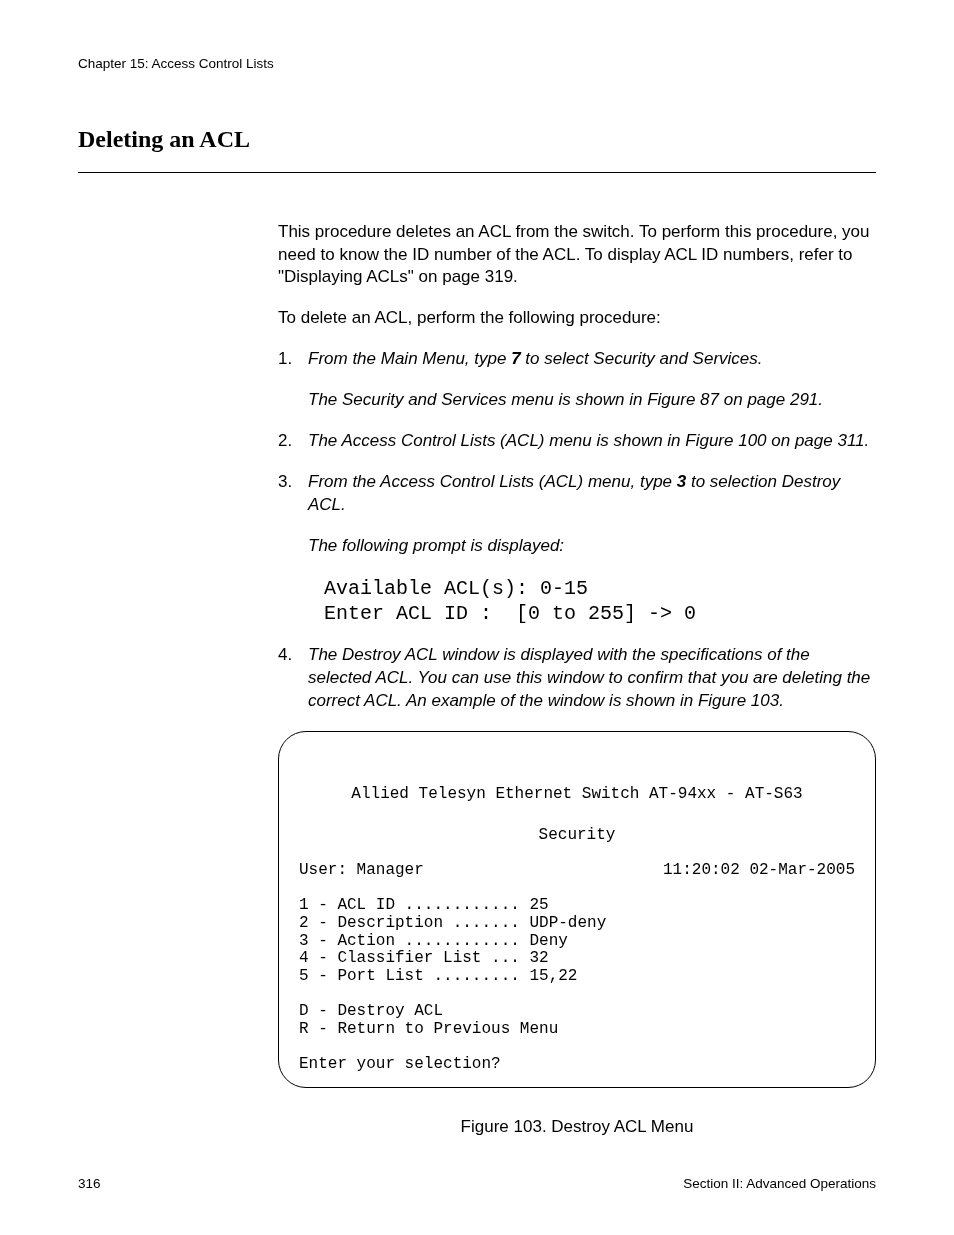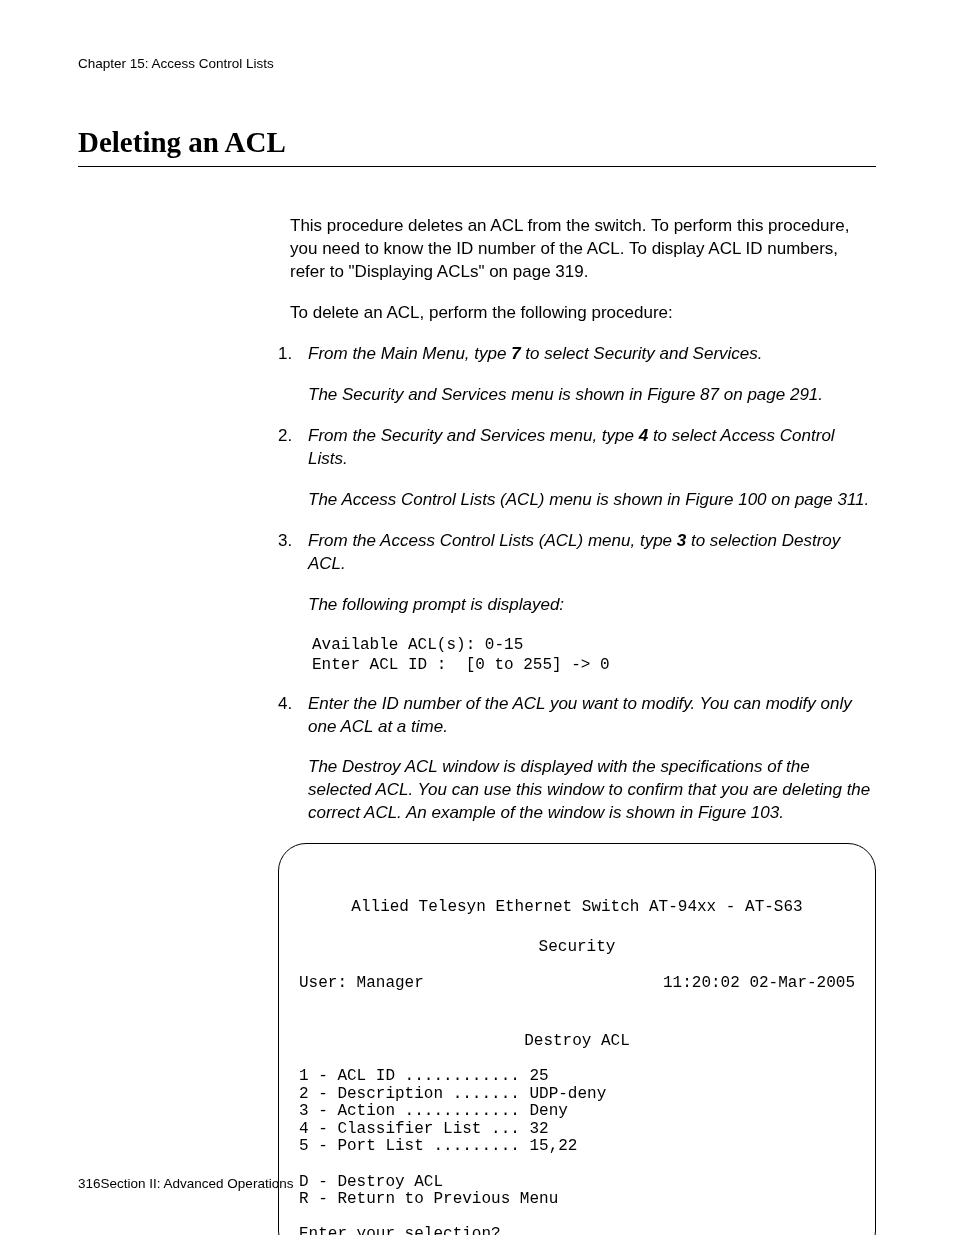--- a/index.html
+++ b/index.html
@@ -20,31 +20,31 @@
     height: 1235px;
     box-sizing: border-box;
     padding: 55px 78px 0 78px;
   }
   .running-header {
     font-size: 13.5px;
     margin-bottom: 50px;
   }
   .section-title {
     font-family: "Times New Roman", Times, serif;
-    font-size: 29px;
+    font-size: 24px;
     font-weight: bold;
     border-bottom: 1px solid #000;
-    padding-bottom: 4px;
+    padding-bottom: 16px;
     margin-bottom: 48px;
   }
   .content {
     margin-left: 200px;
   }
   .content p {
-    margin: 0 0 18px 12px;
+    margin: 0 0 18px 0;
   }
   ol.steps {
     list-style: none;
     padding: 0;
     margin: 0;
   }
   ol.steps > li {
     position: relative;
     padding-left: 30px;
     margin-bottom: 18px;
@@ -54,24 +54,24 @@
     left: 0;
     top: 0;
   }
   ol.steps > li p {
     margin: 0 0 18px 0;
     font-style: italic;
   }
   ol.steps > li p:last-child { margin-bottom: 0; }
   .mono {
     font-family: "Courier New", Courier, monospace;
-    font-size: 16px;
+    font-size: 20px;
     white-space: pre;
     line-height: 1.25;
-    margin: 0 0 18px 4px;
+    margin: 0 0 18px 16px;
   }
   .terminal-wrap {
     margin-left: 200px;
     margin-top: 6px;
   }
   .terminal {
     border: 1.5px solid #000;
     border-radius: 28px;
     padding: 14px 20px;
     font-family: "Courier New", Courier, monospace;
@@ -85,20 +85,21 @@
     text-align: center;
     font-size: 17px;
     margin-top: 28px;
   }
   .footer {
     position: absolute;
     bottom: 42px;
     left: 78px;
     right: 78px;
     display: flex;
+    justify-content: space-between;
     font-size: 13.5px;
   }
   .bold { font-weight: bold; }
 </style>
 </head>
 <body>
 
 <div class="page">
 
   <div class="running-header">Chapter 15: Access Control Lists</div>
@@ -113,49 +114,44 @@
       <li>
         <span class="num">1.</span>
         <p>
           <span>From the Main Menu, type </span><span class="bold">7</span><span> to select Security and Services.</span>
         </p>
         <p>The Security and Services menu is shown in Figure 87 on page 291.</p>
       </li>
 
       <li>
         <span class="num">2.</span>
-        <p>
-          <span>From the Security and Services menu, type </span><span class="bold">4</span><span> to select Access Control Lists.</span>
-        </p>
         <p>The Access Control Lists (ACL) menu is shown in Figure 100 on page 311.</p>
       </li>
 
       <li>
         <span class="num">3.</span>
         <p>
           <span>From the Access Control Lists (ACL) menu, type </span><span class="bold">3</span><span> to selection Destroy ACL.</span>
         </p>
         <p>The following prompt is displayed:</p>
         <div class="mono">Available ACL(s): 0-15
 Enter ACL ID :  [0 to 255] -&gt; 0</div>
       </li>
 
       <li>
         <span class="num">4.</span>
-        <p>Enter the ID number of the ACL you want to modify. You can modify only one ACL at a time.</p>
         <p>The Destroy ACL window is displayed with the specifications of the selected ACL. You can use this window to confirm that you are deleting the correct ACL. An example of the window is shown in Figure 103.</p>
       </li>
     </ol>
   </div>
 
   <div class="terminal-wrap">
     <div class="terminal">
 <span class="center">Allied Telesyn Ethernet Switch AT-94xx - AT-S63</span><span class="center">Security</span>
 <span class="row"><span>User: Manager</span><span>11:20:02 02-Mar-2005</span></span>
-<span class="center">Destroy ACL</span>
 <span>1 - ACL ID ............ 25
 2 - Description ....... UDP-deny
 3 - Action ............ Deny
 4 - Classifier List ... 32
 5 - Port List ......... 15,22</span>
 
 <span>D - Destroy ACL
 R - Return to Previous Menu</span>
 
 <span>Enter your selection?</span></div>

